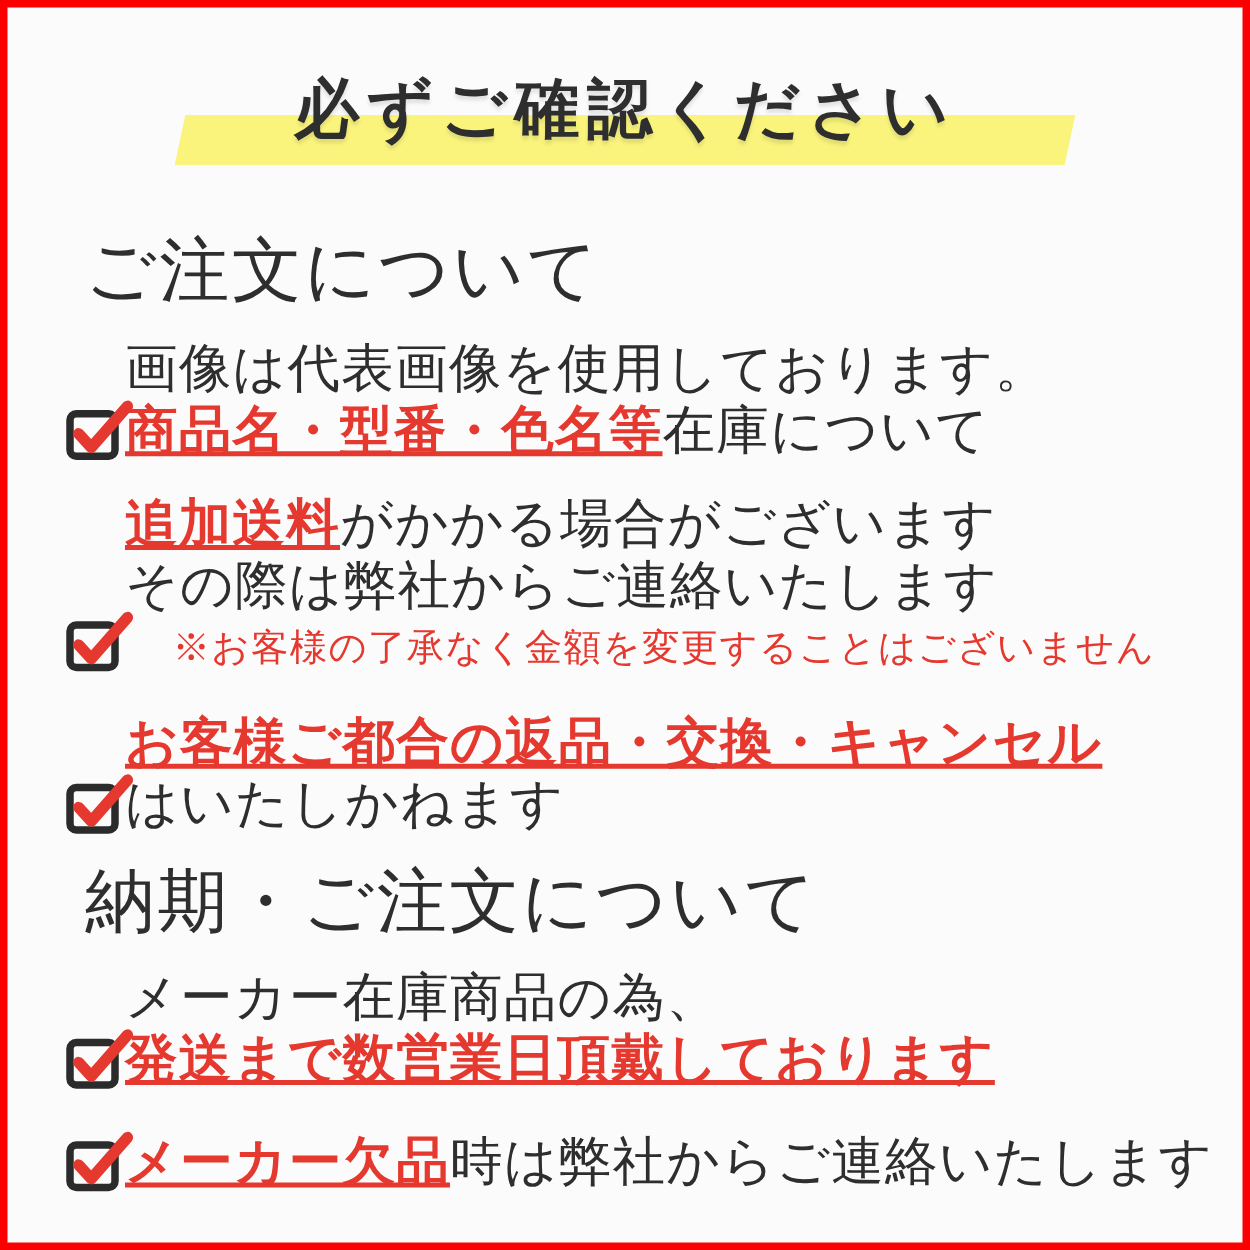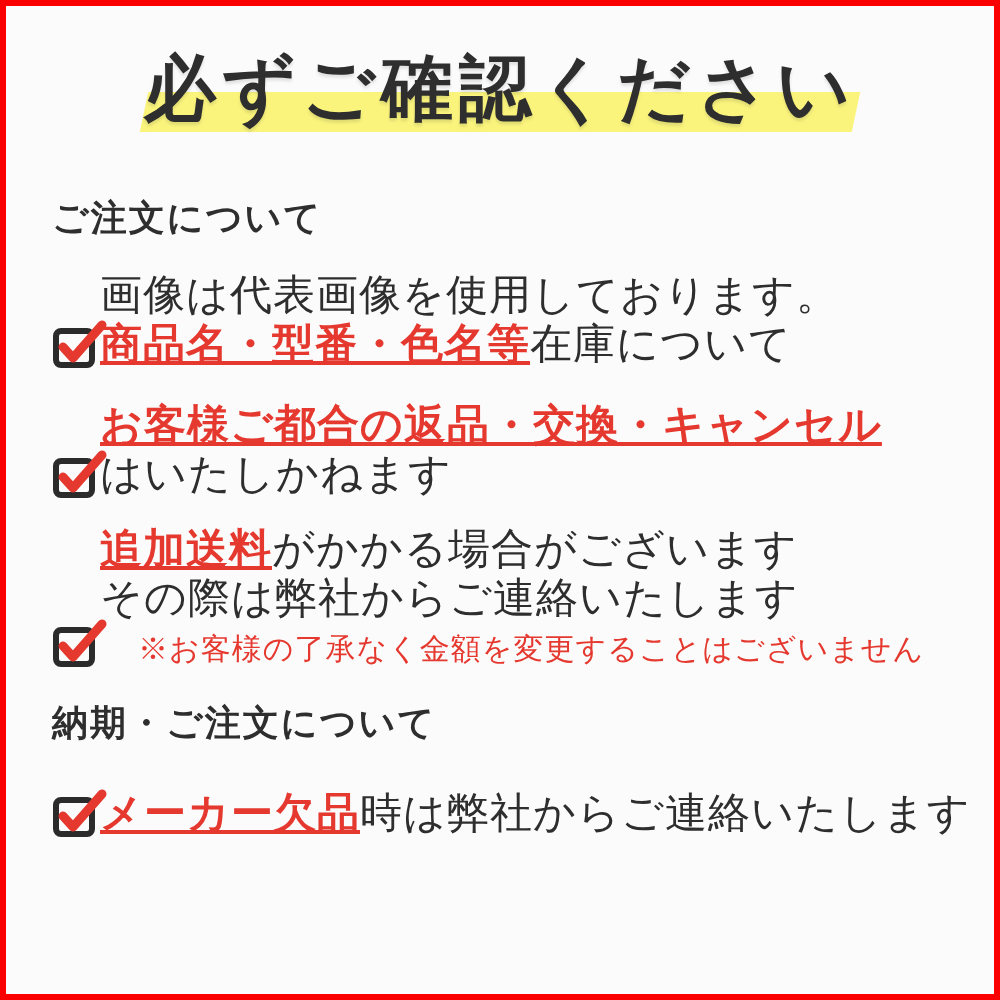--- a/index.html
+++ b/index.html
@@ -11,26 +11,26 @@
     position:relative; width:1000px; height:1000px; box-sizing:border-box;
     background:var(--bg); border:6px solid var(--frame); overflow:hidden;
     font-family:"DejaVu Serif","Liberation Serif",serif; color:var(--ink);
   }
   .title-block{position:relative; margin-top:34px; height:104px; text-align:center;}
   .hl{
     position:absolute; top:52px; left:50%; width:712px; height:40px; margin-left:-356px;
     background:var(--yellow); transform:skewX(-12deg);
   }
   .title{
-    position:relative; margin:0; font-size:72px; font-weight:700; letter-spacing:6px;
+    position:relative; margin:0; font-size:52px; font-weight:700; letter-spacing:6px;
     line-height:96px; white-space:nowrap; color:var(--ink);
     text-shadow:0 3px 3px rgba(40,40,40,.12);
   }
   section{padding:0 10px 0 46px;}
-  h2{margin:0; font-size:36px; line-height:66px; font-weight:700; letter-spacing:2px; white-space:nowrap;}
+  h2{margin:16px; font-size:56px; line-height:66px; font-weight:400; letter-spacing:2px; white-space:nowrap;}
   .s1 h2{margin-top:40px;}
   .s2 h2{margin-top:22px;}
   .item{display:flex; align-items:flex-end;}
   .i1{margin-top:20px;}
   .i2{margin-top:32px;}
   .i3{margin-top:26px;}
   .i4{margin-top:18px;}
   .i5{margin-top:32px;}
   .cb{flex:0 0 44px; width:44px; height:48px; overflow:visible; margin-top:2px;}
   .item-text{margin-left:4px;}
@@ -59,47 +59,57 @@
       <svg class="cb" viewBox="0 0 44 48">
         <rect x="4" y="11" width="36" height="34" rx="5" fill="none" stroke="var(--box)" stroke-width="6"></rect>
         <path d="M11 27 L21 38 L50 5" fill="none" stroke="var(--red)" stroke-width="9" stroke-linecap="round" stroke-linejoin="round"></path>
       </svg>
       <div class="item-text">
         <p class="line"><span class="c-ink">画像は代表画像を使用しております。</span></p>
         <p class="line"><span class="c-red">商品名・型番・色名等</span><span class="c-ink">在庫について</span></p>
       </div>
     </div>
 
-    <div class="item i2">
-      <svg class="cb" viewBox="0 0 44 48">
-        <rect x="4" y="11" width="36" height="34" rx="5" fill="none" stroke="var(--box)" stroke-width="6"></rect>
-        <path d="M11 27 L21 38 L50 5" fill="none" stroke="var(--red)" stroke-width="9" stroke-linecap="round" stroke-linejoin="round"></path>
-      </svg>
-      <div class="item-text">
-        <p class="line"><span class="c-red">お客様ご都合の返品・交換・キャンセル</span></p>
-        <p class="line"><span class="c-ink">はいたしかねます</span></p>
-      </div>
-    </div>
-
     <div class="item i3">
       <svg class="cb" viewBox="0 0 44 48">
         <rect x="4" y="11" width="36" height="34" rx="5" fill="none" stroke="var(--box)" stroke-width="6"></rect>
         <path d="M11 27 L21 38 L50 5" fill="none" stroke="var(--red)" stroke-width="9" stroke-linecap="round" stroke-linejoin="round"></path>
       </svg>
       <div class="item-text">
         <p class="line"><span class="c-red">追加送料</span><span class="c-ink">がかかる場合がございます</span></p>
         <p class="line"><span class="c-ink">その際は弊社からご連絡いたします</span></p>
         <p class="note">※お客様の了承なく金額を変更することはございません</p>
       </div>
     </div>
+
+    <div class="item i2">
+      <svg class="cb" viewBox="0 0 44 48">
+        <rect x="4" y="11" width="36" height="34" rx="5" fill="none" stroke="var(--box)" stroke-width="6"></rect>
+        <path d="M11 27 L21 38 L50 5" fill="none" stroke="var(--red)" stroke-width="9" stroke-linecap="round" stroke-linejoin="round"></path>
+      </svg>
+      <div class="item-text">
+        <p class="line"><span class="c-red">お客様ご都合の返品・交換・キャンセル</span></p>
+        <p class="line"><span class="c-ink">はいたしかねます</span></p>
+      </div>
+    </div>
   </section>
 
   <section class="s2">
     <h2>納期・ご注文について</h2>
 
+    <div class="item i4">
+      <svg class="cb" viewBox="0 0 44 48">
+        <rect x="4" y="11" width="36" height="34" rx="5" fill="none" stroke="var(--box)" stroke-width="6"></rect>
+        <path d="M11 27 L21 38 L50 5" fill="none" stroke="var(--red)" stroke-width="9" stroke-linecap="round" stroke-linejoin="round"></path>
+      </svg>
+      <div class="item-text">
+        <p class="line"><span class="c-ink">メーカー在庫商品の為、</span></p>
+        <p class="line"><span class="c-red">発送まで数営業日頂戴しております</span></p>
+      </div>
+    </div>
 
     <div class="item i5">
       <svg class="cb" viewBox="0 0 44 48">
         <rect x="4" y="11" width="36" height="34" rx="5" fill="none" stroke="var(--box)" stroke-width="6"></rect>
         <path d="M11 27 L21 38 L50 5" fill="none" stroke="var(--red)" stroke-width="9" stroke-linecap="round" stroke-linejoin="round"></path>
       </svg>
       <div class="item-text">
         <p class="line"><span class="c-red">メーカー欠品</span><span class="c-ink">時は弊社からご連絡いたします</span></p>
       </div>
     </div>

